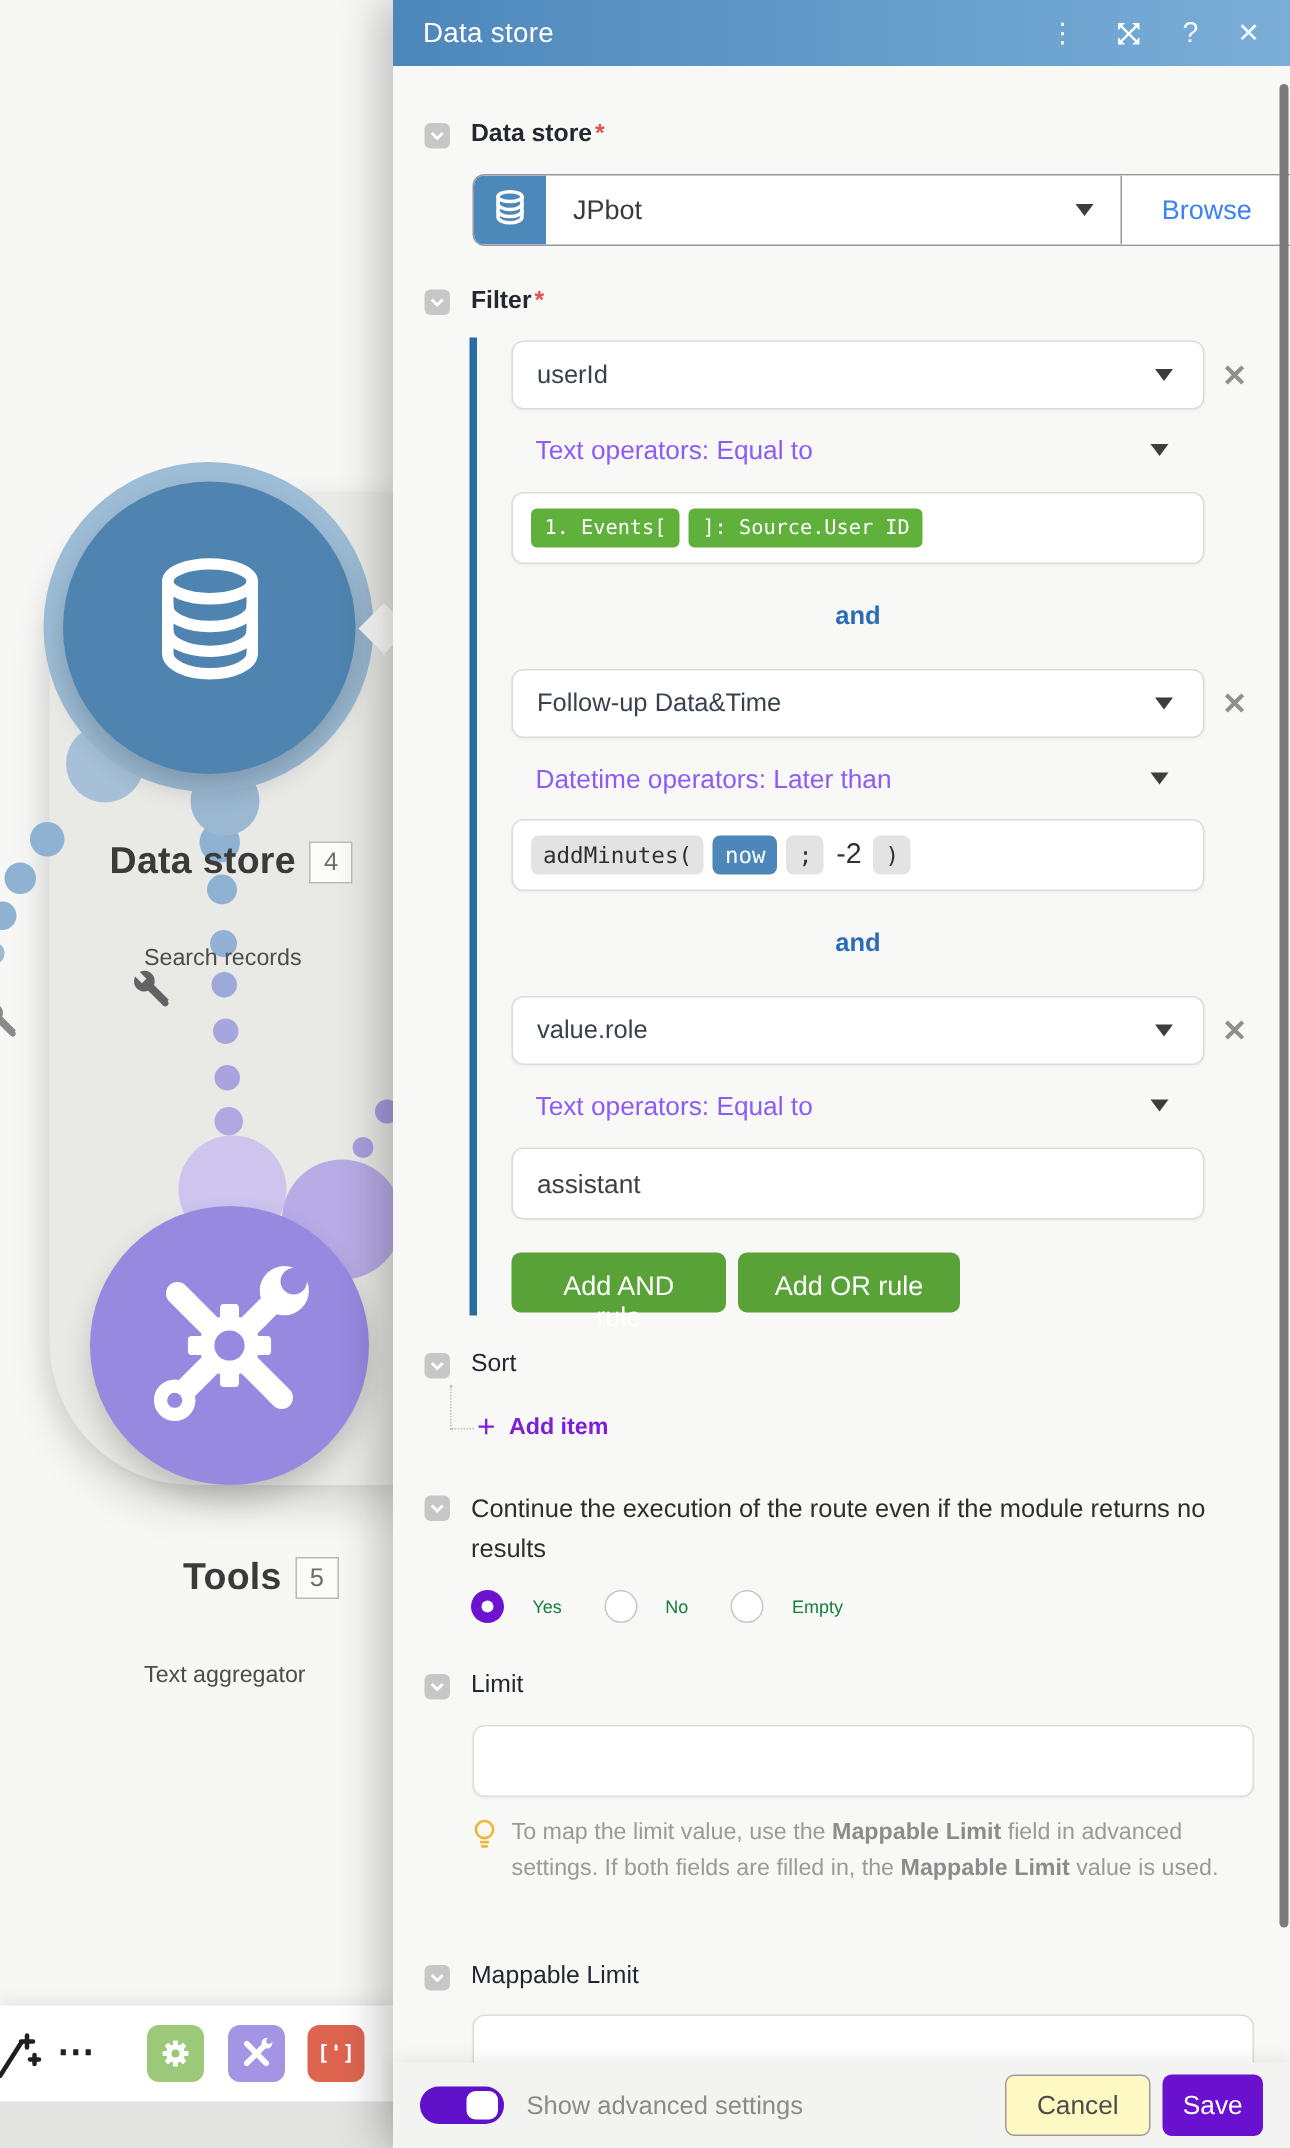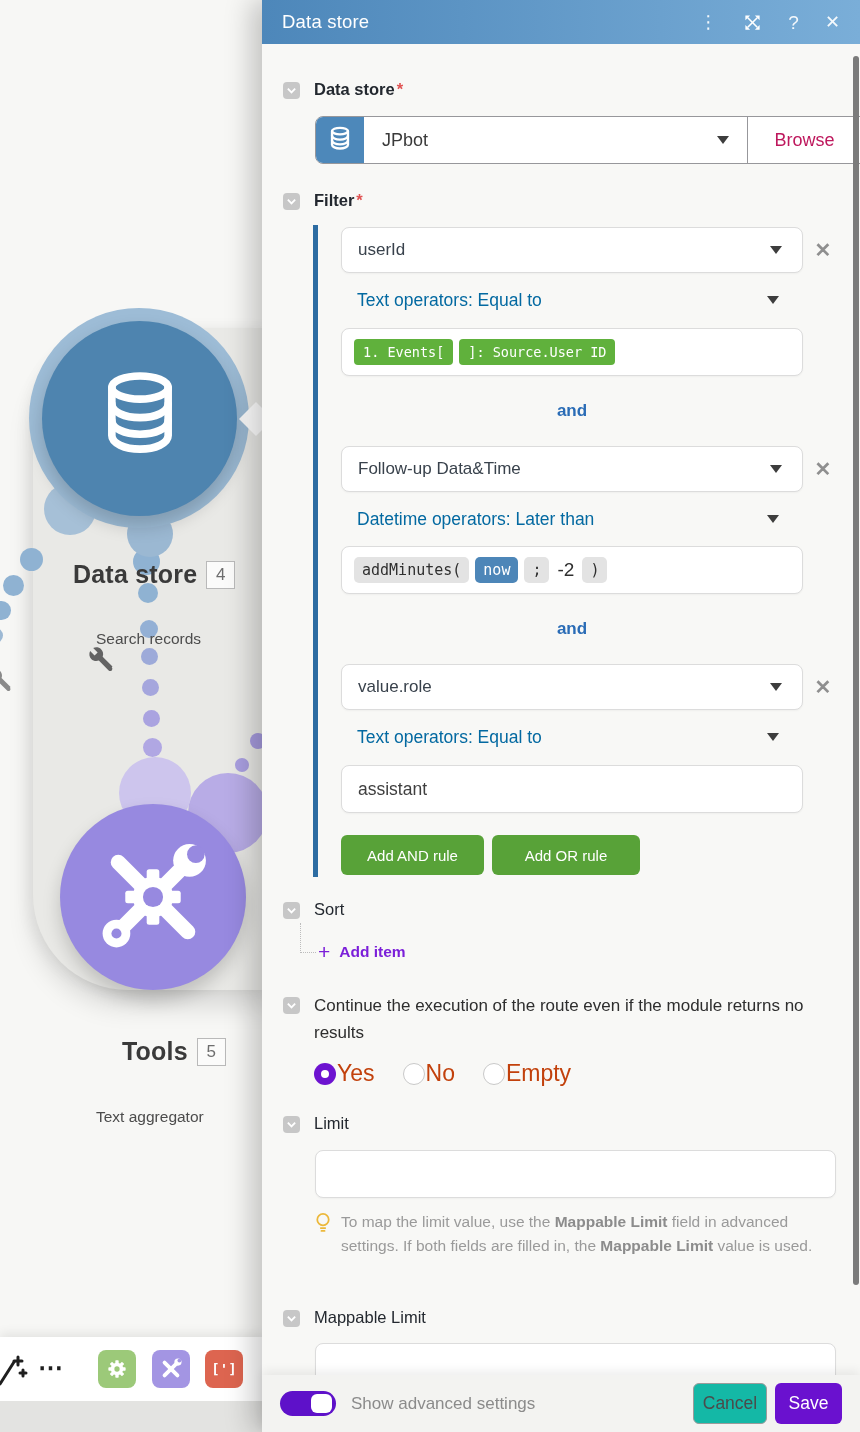--- a/index.html
+++ b/index.html
@@ -54,85 +54,85 @@
                   display:flex; align-items:center; justify-content:center; }
   .sec-label { position:absolute; font-size:16.5px; color:#23282f; }
   .sec-label.bold { font-weight:700; }
   .req { color:#e05252; margin-left:2px; }
 
   .ds-group { position:absolute; left:53px; top:116px; width:614px; height:48px; display:flex;
               border:1px solid #97979b; border-radius:8px; background:#fff; overflow:hidden; }
   .ds-icon-sq { width:48px; background:#4d88ba; display:flex; align-items:center; justify-content:center; flex:0 0 48px; }
   .ds-select { flex:1; display:flex; align-items:center; padding:0 18px; font-size:18px; color:#3a3a3a; }
   .ds-select .caret { margin-left:auto; }
-  .grp-btn { display:flex; align-items:center; justify-content:center; font-size:18px; color:#be185d;
+  .grp-btn { display:flex; align-items:center; justify-content:center; font-size:18px; color:#3b82f6;
              border-left:1px solid #97979b; background:#fff; cursor:pointer; }
   .btn-browse { flex:0 0 114px; }
   .btn-add { flex:0 0 67px; }
 
   .caret { width:0; height:0; border-left:6px solid transparent; border-right:6px solid transparent;
            border-top:8px solid #3d3d3d; display:inline-block; }
 
   .filter-bar { position:absolute; left:51px; top:225px; width:5px; height:652px; background:#2d6ca2; }
   .rule-field { position:absolute; left:79px; width:462px; height:46px; background:#fff;
                 border:1px solid #dcdcdc; border-radius:8px; display:flex; align-items:center;
                 padding:0 20px 0 16px; font-size:17px; color:#39424c;
                 box-shadow:0 1px 2px rgba(0,0,0,.04); }
   .rule-field .caret { margin-left:auto; }
   .rule-x { position:absolute; left:549px; width:24px; height:24px; font-size:20px; font-weight:700;
             color:#8f8f8f; display:flex; align-items:center; justify-content:center; cursor:pointer; }
   .op-row { position:absolute; left:95px; width:446px; height:24px; display:flex; align-items:center;
-            font-size:17.5px; color:#0369a1; }
+            font-size:17.5px; color:#8b5cf6; }
   .op-row .caret { margin-left:auto; margin-right:24px; }
   .val-box { position:absolute; left:79px; width:462px; height:48px; background:#fff;
              border:1px solid #dcdcdc; border-radius:8px; display:flex; align-items:center;
              padding:0 12px; gap:6px; box-shadow:0 1px 2px rgba(0,0,0,.04); }
   .tag-green { background:#60b13c; color:#fff; font-family:"DejaVu Sans Mono", monospace;
                font-size:13.5px; padding:5px 9px; border-radius:4px; white-space:pre; }
   .pill { font-family:"DejaVu Sans Mono", monospace; font-size:15px; padding:4px 8px; border-radius:5px; }
   .pill-gray { background:#e3e3e3; color:#2f2f2f; }
   .pill-blue { background:#4d86b8; color:#fff; }
   .tok-plain { font-size:19px; color:#2f2f2f; padding:0 2px; }
   .and-join { position:absolute; left:79px; width:462px; text-align:center; font-size:17px;
               font-weight:700; color:#2a6cb6; }
   .text-input { position:absolute; left:79px; width:462px; height:48px; background:#fff;
                 border:1px solid #dcdcdc; border-radius:8px; padding:0 16px; font-size:17.5px;
                 color:#3f3f3f; font-family:"Liberation Sans", sans-serif; outline:none;
                 box-shadow:0 1px 2px rgba(0,0,0,.04); }
   .green-btn { position:absolute; height:40px; background:#58a238; color:#fff; border:none;
-               border-radius:6px; font-size:15px; font-family:"Liberation Sans", sans-serif;
-               padding:0 18px; cursor:pointer; }
+               border-radius:6px; font-size:18px; font-family:"Liberation Sans", sans-serif;
+               padding:12px 18px; cursor:pointer; }
 
   .tree-connector { position:absolute; left:38px; top:923px; width:16px; height:30px;
                     border-left:1px dotted #bdbdbd; border-bottom:1px dotted #bdbdbd; }
   .add-item { position:absolute; left:56px; top:941px; display:flex; align-items:center; gap:9px;
               color:#7b1fd9; cursor:pointer; }
   .add-item .plus { font-size:21px; line-height:1; font-weight:400; }
   .add-item .txt { font-size:15.5px; font-weight:700; }
 
   .continue-label { position:absolute; left:52px; top:992px; width:500px; font-size:17px;
                     line-height:27px; color:#2e2e2e; }
   .radio-row { position:absolute; left:52px; top:1060px; display:flex; align-items:center; }
   .radio { width:22px; height:22px; border-radius:50%; background:#fff; border:1.5px solid #c9c9c9; }
   .radio.on { border:none; background:#6d13d0; position:relative; }
   .radio.on::after { content:""; position:absolute; left:7px; top:7px; width:8px; height:8px;
                      border-radius:50%; background:#fff; }
-  .radio-label { font-size:23px; color:#c2410c; margin:0 28px 0 1px; }
+  .radio-label { font-size:12px; color:#15803d; margin:0 28px 0 19px; }
 
   .hint { position:absolute; left:79px; top:1210px; width:496px; font-size:15.5px; line-height:24px; color:#9a9a9a; }
   .hint b { color:#8c8c8c; }
   .bulb { position:absolute; left:52px; top:1212px; }
 
   .panel-footer { position:absolute; left:0; bottom:0; width:100%; height:57px; background:#f3f3f1;
                   box-shadow:0 -4px 10px rgba(0,0,0,.07); display:flex; align-items:center; padding:0 18px; }
   .toggle { width:56px; height:25px; border-radius:13px; background:#5e11c9; position:relative; cursor:pointer; flex:0 0 56px; }
   .toggle .knob { position:absolute; right:4px; top:3px; width:21px; height:19px; border-radius:6px; background:#fff; }
   .toggle-label { margin-left:15px; font-size:17px; color:#8b8b8b; }
   .ftr-btn { height:41px; border-radius:6px; font-size:17.5px; font-family:"Liberation Sans", sans-serif; cursor:pointer; }
-  .btn-cancel { margin-left:auto; width:74px; background:#14b8a6; border:1px solid #9b9b9b; color:#4b4b4b; }
+  .btn-cancel { margin-left:auto; width:97px; background:#fef9c3; border:1px solid #9b9b9b; color:#4b4b4b; }
   .btn-save { margin-left:8px; width:67px; background:#6a11cf; border:none; color:#fff; }
 
   .scroll-thumb { position:absolute; right:1px; top:56px; width:6px; height:1229px; background:#7b7b7b; border-radius:3px; }
 </style>
 </head>
 <body>
 
 <div id="page">
 
   <div class="canvas">

